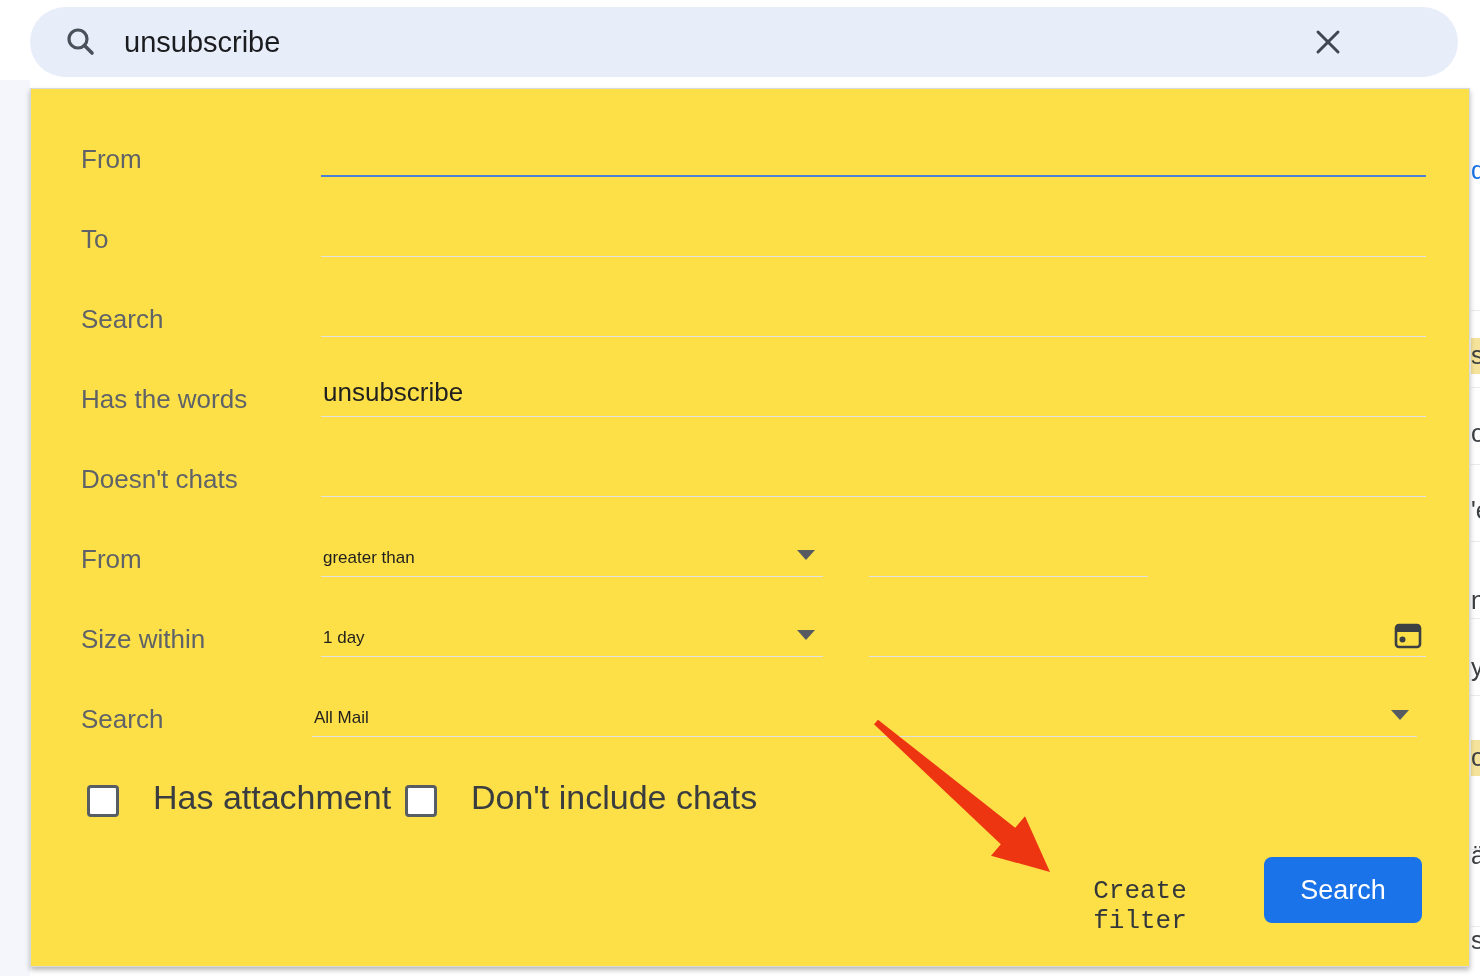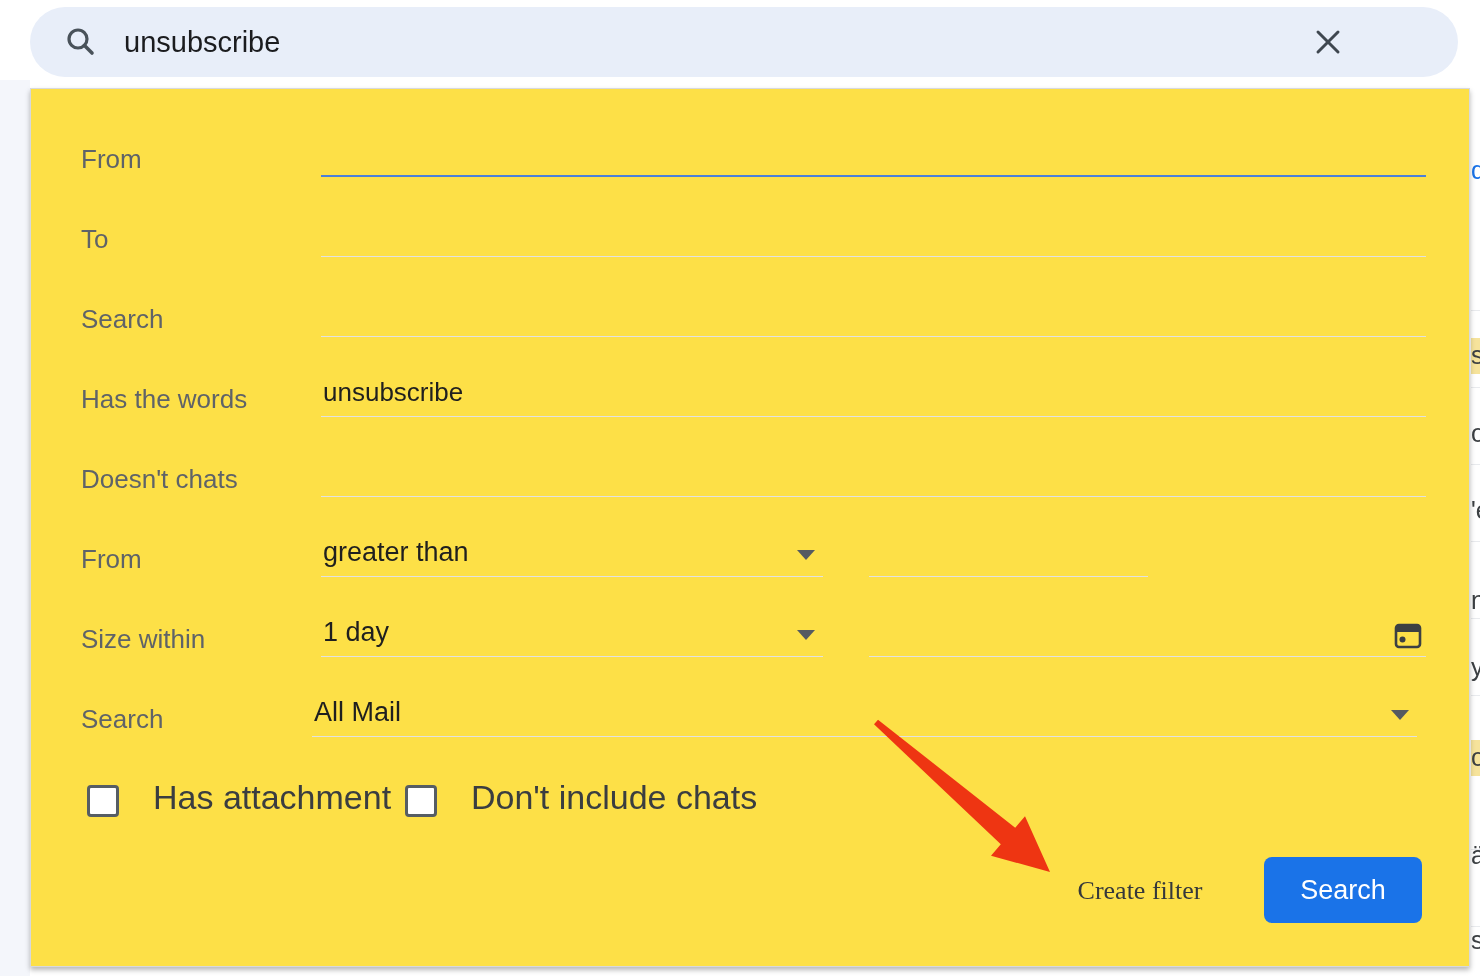--- a/index.html
+++ b/index.html
@@ -30,29 +30,29 @@
 
   
   .panel{position:absolute;left:30px;top:88px;width:1440px;height:879px;background:#fde047;box-sizing:border-box;
          border:1px solid #d8d9db;box-shadow:0 3px 5px rgba(0,0,0,.28);}
   .lbl{position:absolute;left:50px;font-size:26px;line-height:32px;color:var(--label_gray);white-space:nowrap;}
   .field{position:absolute;height:44px;border:none;border-bottom:1px solid var(--line_gray);outline:none;
          background:transparent;font-family:"Liberation Sans",sans-serif;font-size:26px;color:var(--value_dark);
          padding:0 0 4px 2px;box-sizing:border-box;}
   .field.focused{border-bottom:2px solid var(--focus_blue);}
   .select{position:absolute;height:44px;border-bottom:1px solid var(--line_gray);box-sizing:border-box;
-          font-size:27px;color:var(--value_dark);cursor:pointer;}
+          font-size:17px;color:var(--value_dark);cursor:pointer;}
   .select .val{position:absolute;left:2px;bottom:8px;white-space:nowrap;}
   .caret{position:absolute;right:8px;bottom:16px;width:0;height:0;
          border-left:9px solid transparent;border-right:9px solid transparent;border-top:10px solid #555b61;}
   .cal{position:absolute;display:flex;}
   .checkbox{position:absolute;width:26px;height:26px;border:3px solid #565d64;border-radius:4px;background:#fff;cursor:pointer;}
   .cb-label{position:absolute;font-size:34px;line-height:32px;color:#3a3d40;white-space:nowrap;}
   .create-filter{position:absolute;left:1028px;top:786px;width:162px;text-align:center;font-size:26px;
-                 color:#35383b;cursor:pointer;background:none;border:none;font-family:Liberation Serif, serif;}
+                 color:#35383b;cursor:pointer;background:none;border:none;font-family:Liberation Mono, monospace;}
   .search-btn{position:absolute;left:1233px;top:768px;width:158px;height:66px;border:none;border-radius:8px;
               background:var(--accent_blue);color:#fff;font-size:27px;font-weight:500;cursor:pointer;
               font-family:"Liberation Sans",sans-serif;}
   .arrow-overlay{position:absolute;left:0;top:0;width:1480px;height:976px;pointer-events:none;}
 </style>
 </head>
 <body>
 
 <div class="stage">
 

